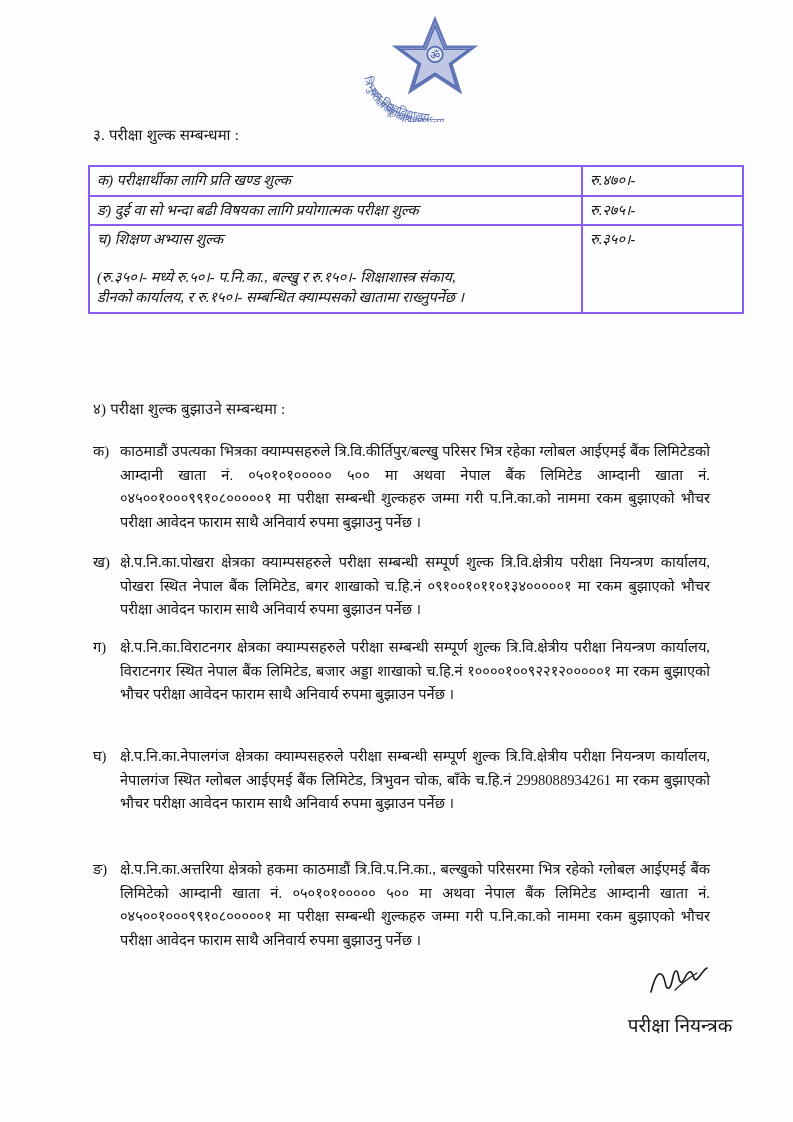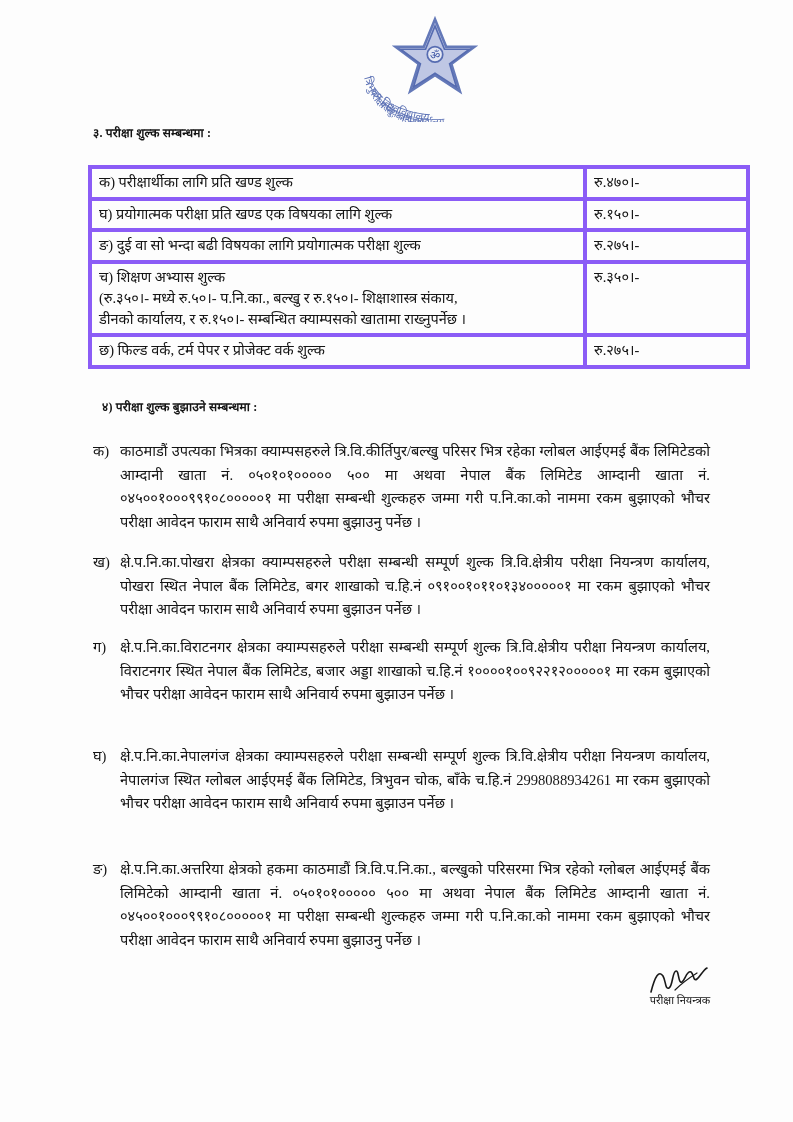--- a/index.html
+++ b/index.html
@@ -39,49 +39,50 @@
     left: 2px;
     top: 44px;
     width: 160px;
     height: 66px;
   }
   .seal-ring-text svg { width: 100%; height: 100%; display: block; }
 
   
   .section-heading {
     position: absolute;
-    font-size: 12px;
-    font-weight: bold;
+    font-size: 15px;
+    font-weight: normal;
     letter-spacing: 0.2px;
     white-space: nowrap;
   }
   #heading-3 { left: 93px; top: 124px; }
-  #heading-4 { left: 102px; top: 398px; }
+  #heading-4 { left: 93px; top: 398px; }
 
   
   .fee-table {
     position: absolute;
     left: 88px;
     top: 165px;
     width: 622px;
     border-collapse: collapse;
     table-layout: fixed;
     font-size: 14.5px;
   }
   .fee-table td {
-    border: 4px solid #8b5cf6;
+    border: 2px solid #8b5cf6;
     padding: 3px 7px 4px 7px;
     vertical-align: top;
     line-height: 1.42;
+    font-style: italic;
   }
   .fee-table td.label { width: 477px; }
   .fee-table td.amount { width: 145px; white-space: nowrap; }
   .fee-note {
     display: block;
-    margin-top: 1px;
+    margin-top: 17px;
   }
   .fee-note-line { display: block; }
 
   
   .para {
     position: absolute;
     left: 93px;
     width: 617px;
     display: flex;
     align-items: flex-start;
@@ -113,22 +114,23 @@
     top: 966px;
     width: 160px;
     text-align: center;
   }
   .sign-mark {
     height: 28px;
     margin-bottom: -2px;
   }
   .sign-mark svg { display: block; margin: 0 auto; }
   .sign-title {
-    font-size: 11px;
+    font-size: 19px;
     white-space: nowrap;
+    margin-top: 20px;
   }
 </style>
 </head>
 <body>
 
 <div class="page">
 
   <div class="seal-wrap">
     <div class="seal-star">
       <svg viewBox="0 0 100 100" xmlns="http://www.w3.org/2000/svg">
@@ -158,41 +160,33 @@
 
   <div class="section-heading" id="heading-3">३. परीक्षा शुल्क सम्बन्धमा :</div>
 
   <table class="fee-table">
     <tbody>
       <tr>
         <td class="label">क) परीक्षार्थीका लागि प्रति खण्ड शुल्क</td>
         <td class="amount">रु.४७०।-</td>
       </tr>
       <tr>
-        <td class="label">घ) प्रयोगात्मक परीक्षा प्रति खण्ड एक विषयका लागि शुल्क</td>
-        <td class="amount">रु.१५०।-</td>
-      </tr>
-      <tr>
         <td class="label">ङ) दुई वा सो भन्दा बढी विषयका लागि प्रयोगात्मक परीक्षा शुल्क</td>
         <td class="amount">रु.२७५।-</td>
       </tr>
       <tr>
         <td class="label">
           <span>च) शिक्षण अभ्यास शुल्क</span>
           <span class="fee-note">
             <span class="fee-note-line">(रु.३५०।- मध्ये रु.५०।- प.नि.का., बल्खु र रु.१५०।- शिक्षाशास्त्र संकाय,</span>
             <span class="fee-note-line">डीनको कार्यालय, र रु.१५०।- सम्बन्धित क्याम्पसको खातामा राख्नुपर्नेछ ।</span>
           </span>
         </td>
         <td class="amount">रु.३५०।-</td>
       </tr>
-      <tr>
-        <td class="label">छ) फिल्ड वर्क, टर्म पेपर र प्रोजेक्ट वर्क शुल्क</td>
-        <td class="amount">रु.२७५।-</td>
-      </tr>
     </tbody>
   </table>
 
   <div class="section-heading" id="heading-4">४) परीक्षा शुल्क बुझाउने सम्बन्धमा :</div>
 
   <div class="para" id="para-ka">
     <span class="marker">क)</span>
     <span class="body">काठमाडौं उपत्यका भित्रका क्याम्पसहरुले त्रि.वि.कीर्तिपुर/बल्खु परिसर भित्र रहेका ग्लोबल आईएमई बैंक लिमिटेडको आम्दानी खाता नं. ०५०१०१००००० ५०० मा अथवा नेपाल बैंक लिमिटेड आम्दानी खाता नं. ०४५००१०००९९१०८०००००१ मा परीक्षा सम्बन्धी शुल्कहरु जम्मा गरी प.नि.का.को नाममा रकम बुझाएको भौचर परीक्षा आवेदन फाराम साथै अनिवार्य रुपमा बुझाउनु पर्नेछ ।</span>
   </div>
 

